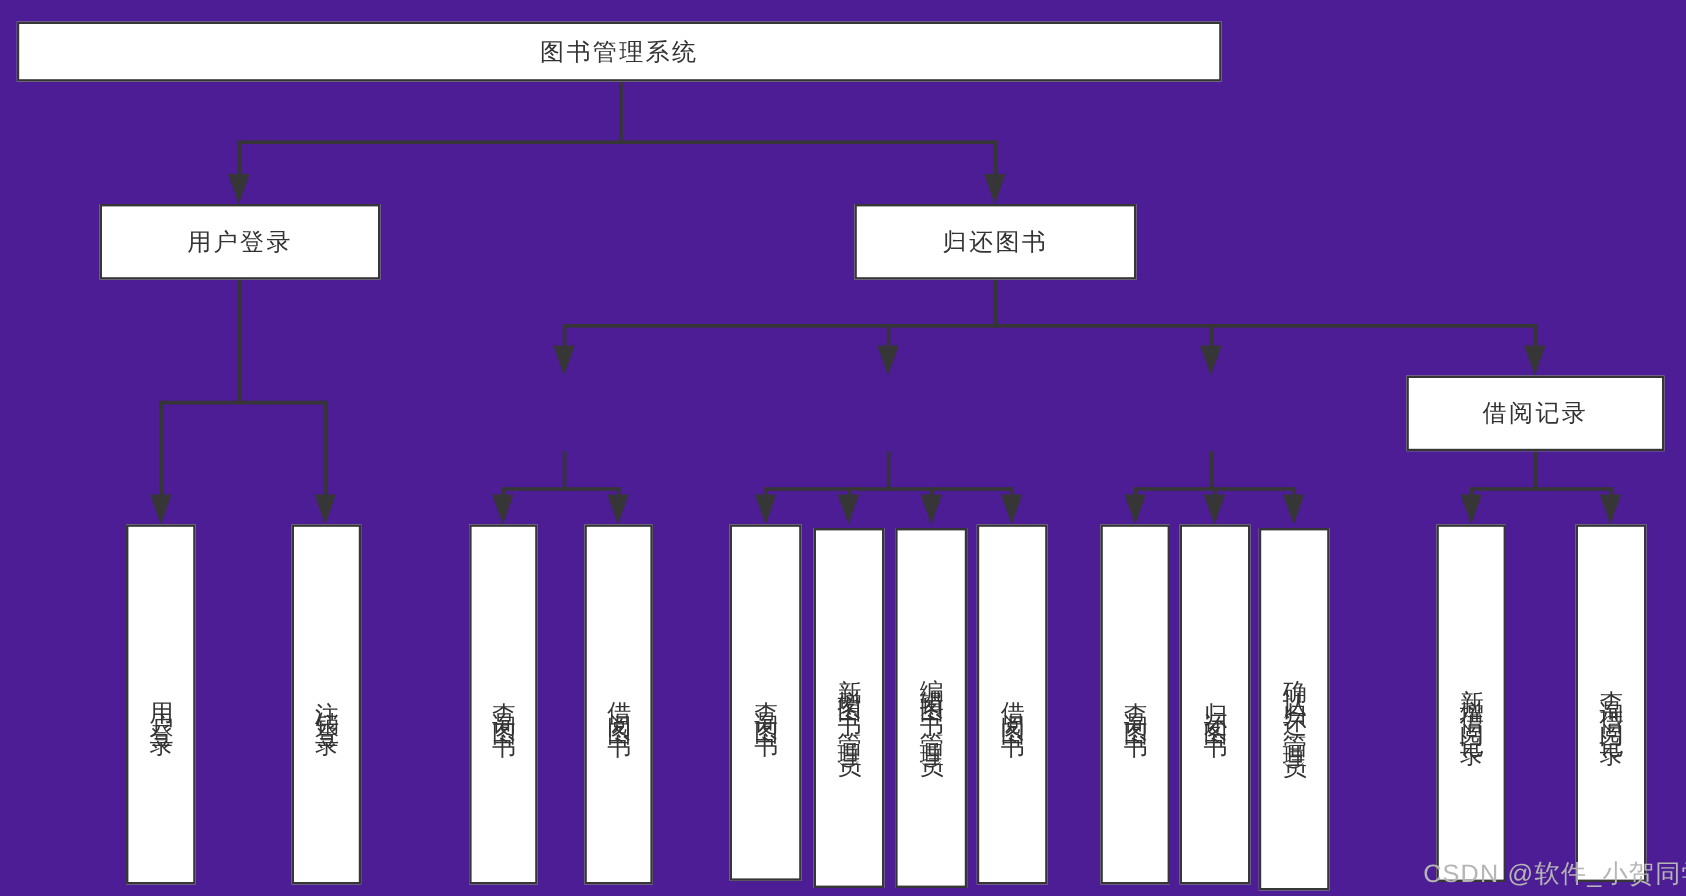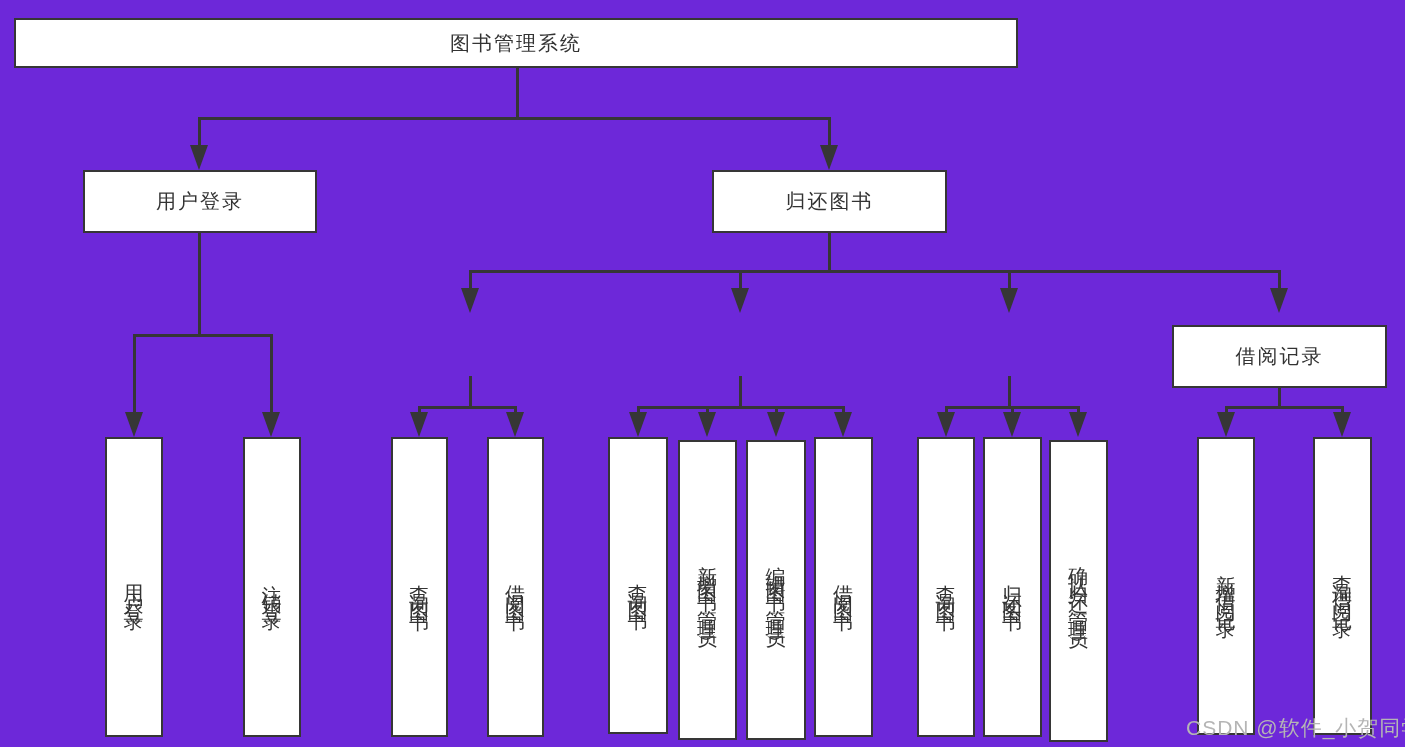--- a/index.html
+++ b/index.html
@@ -1,20 +1,20 @@
 <!DOCTYPE html>
 <html><head>
 <meta charset="utf-8">
 <style>
   html, body { margin: 0; padding: 0; background: #ffffff; }
   #canvas {
     position: relative;
     width: 1405px;
     height: 747px;
-    background: #6d28d9;
+    background: #4c1d95;
     font-family: "Liberation Sans", "DejaVu Sans", sans-serif;
     overflow: hidden;
   }
   .box {
     position: absolute;
     background: #ffffff;
     border: 2.5px solid #363636;
     box-sizing: border-box;
     display: flex;
     align-items: center;
@@ -88,21 +88,21 @@
   <div class="ln" style="left:469px; top:270px; width:812px; height:3px;"></div>
   <div class="ln" style="left:469px; top:270px; width:3px; height:22px;"></div>
   <div class="arr" style="left:461px; top:288px;"></div>
   <div class="ln" style="left:739px; top:270px; width:3px; height:22px;"></div>
   <div class="arr" style="left:731px; top:288px;"></div>
   <div class="ln" style="left:1008px; top:270px; width:3px; height:22px;"></div>
   <div class="arr" style="left:1000px; top:288px;"></div>
   <div class="ln" style="left:1278px; top:270px; width:3px; height:22px;"></div>
   <div class="arr" style="left:1270px; top:288px;"></div>
 
-  <div class="box" style="left:1172px; top:313px; width:215px; height:63px;margin-top:12px;">
+  <div class="box" style="left:1172px; top:313px; width:215px; height:63px;">
     <span>借阅记录</span>
   </div>
 
   <div class="ln" style="left:469px; top:376px; width:3px; height:33px;"></div>
   <div class="ln" style="left:418px; top:406px; width:99px; height:3px;"></div>
   <div class="ln" style="left:418px; top:406px; width:3px; height:12px;"></div>
   <div class="arr" style="left:410px; top:412px;"></div>
   <div class="ln" style="left:514px; top:406px; width:3px; height:12px;"></div>
   <div class="arr" style="left:506px; top:412px;"></div>
 

